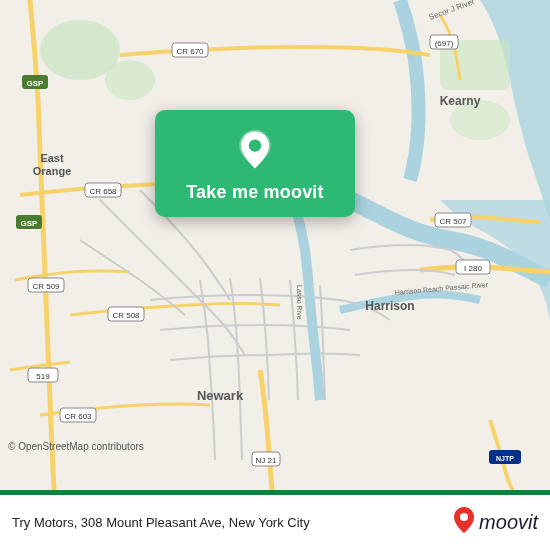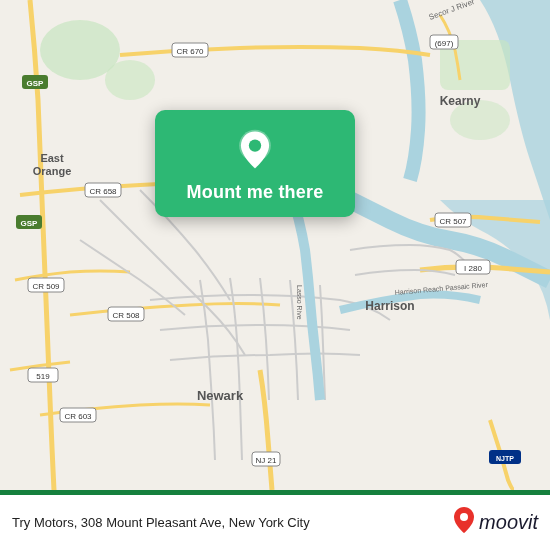--- a/index.html
+++ b/index.html
@@ -215,23 +215,26 @@
 
     <text x="395" y="295" font-size="7" fill="#666" transform="rotate(-5 395 295)">Harrison Reach Passaic River</text>
   </svg>
 
   <div id="take-me-there-card">
     <svg id="pin-icon" viewBox="0 0 44 50" xmlns="http://www.w3.org/2000/svg">
       <circle cx="22" cy="20" r="18" fill="white" opacity="0.3"></circle>
       <path d="M22 4 C13 4 6 11 6 20 C6 32 22 46 22 46 C22 46 38 32 38 20 C38 11 31 4 22 4 Z" fill="white"></path>
       <circle cx="22" cy="20" r="7" fill="#2db874"></circle>
     </svg>
-    <span id="take-me-there-label">Mount me there</span>
+    <span id="take-me-there-label">Take me moovit</span>
   </div>
 
+  <div id="osm-attribution">
+    <span>© OpenStreetMap contributors</span>
+  </div>
 </div>
 
 <div id="bottom-bar">
   <div id="bottom-content">
     <span id="location-text">Try Motors, 308 Mount Pleasant Ave, New York City</span>
     <div id="moovit-logo">
       <span id="moovit-pin">
         
         <svg width="22" height="28" viewBox="0 0 22 28" xmlns="http://www.w3.org/2000/svg">
           <path d="M11 1 C5.5 1 1 5.5 1 11 C1 19 11 27 11 27 C11 27 21 19 21 11 C21 5.5 16.5 1 11 1 Z" fill="#e8312a"></path>

